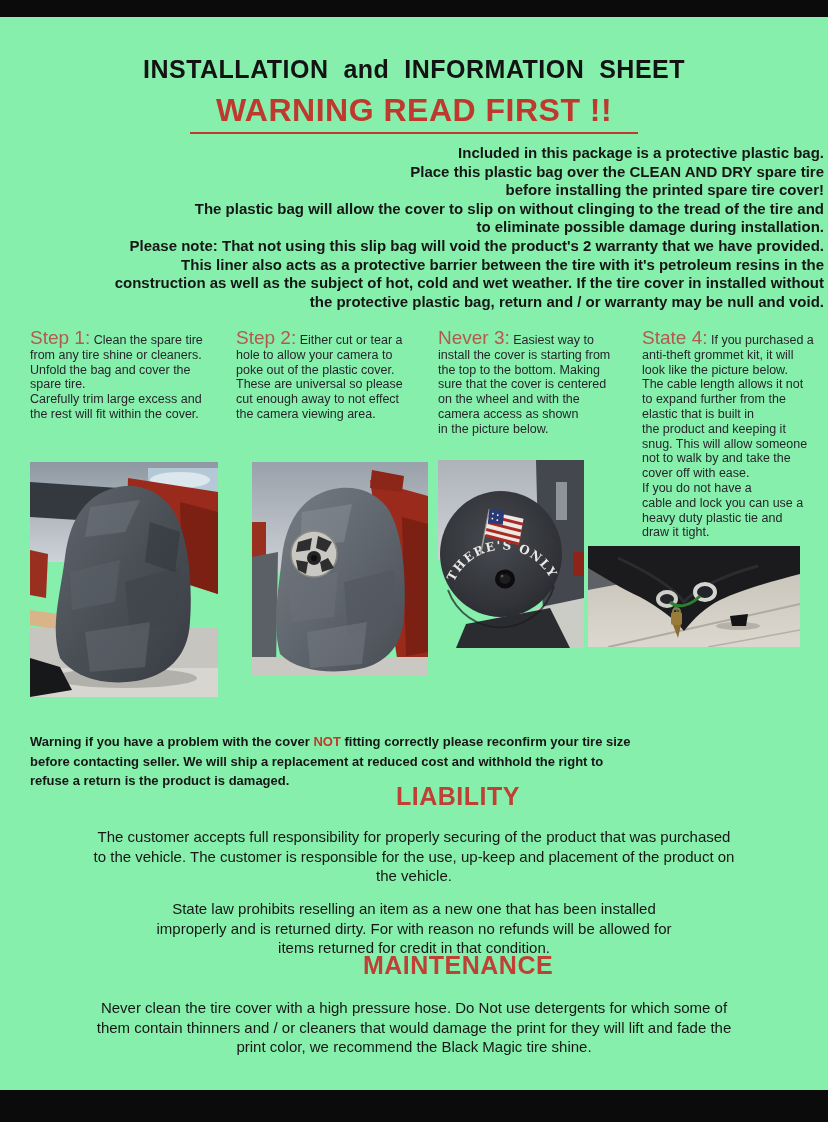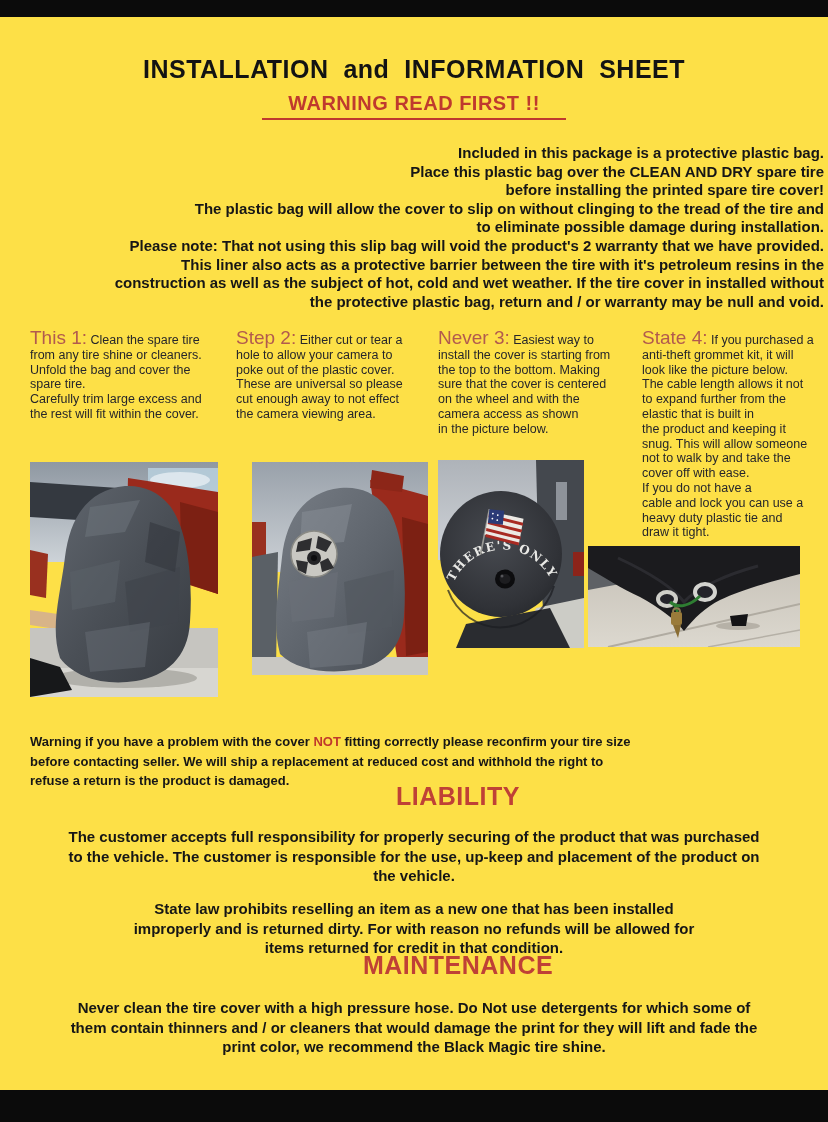--- a/index.html
+++ b/index.html
@@ -1,31 +1,31 @@
 <!DOCTYPE html>
 <html><head>
 <meta charset="utf-8">
 <style>
   html,body{margin:0;padding:0;background:#e8e8e8;}
   .page{
     position:relative;width:828px;height:1122px;margin:0 auto;
-    background:#fde047;overflow:hidden;
+    background:#86efac;overflow:hidden;
     font-family:"Liberation Sans", sans-serif;color:#141414;
   }
   .bar{position:absolute;left:0;width:828px;background:#0b0b0b;}
   .bar-top{top:0;height:17px;}
   .bar-bottom{top:1090px;height:32px;}
 
   .doc-title{
     position:absolute;top:55px;left:0;width:828px;text-align:center;
     font-size:25px;font-weight:bold;letter-spacing:.5px;white-space:pre;color:#131313;
   }
   .warn-heading-wrap{position:absolute;top:92px;left:0;width:828px;text-align:center;}
   .warn-heading{
-    display:inline-block;font-size:20px;font-weight:bold;color:#bf3a2e;
+    display:inline-block;font-size:32px;font-weight:bold;color:#bf3a2e;
     border-bottom:2px solid #bf3a2e;padding:0 26px 3px 26px;letter-spacing:.5px;
   }
   .intro{
     position:absolute;top:129px;left:4px;width:820px;text-align:right;
     font-size:15px;font-weight:bold;line-height:18.6px;white-space:pre-line;color:#161616;
   }
 
   .step{position:absolute;top:331px;font-size:12.5px;line-height:14.8px;color:#26262a;}
   .step p{margin:0;white-space:pre-line;}
   .step-label{font-size:19px;color:#b25a4e;line-height:14.8px;}
@@ -48,21 +48,21 @@
 
   .section-heading{
     position:absolute;left:0;width:828px;text-align:center;
     font-size:25px;font-weight:bold;color:#bf4136;letter-spacing:.5px;margin-left:44px;
   }
   .liability-heading{top:782px;}
   .maintenance-heading{top:951px;}
 
   .center-p{
     position:absolute;left:14px;width:800px;text-align:center;
-    font-size:15px;font-weight:bold;line-height:19.5px;white-space:pre-line;color:#161616;
+    font-size:15px;font-weight:normal;line-height:19.5px;white-space:pre-line;color:#161616;
   }
   .liability-p1{top:812px;}
   .liability-p2{top:884px;}
   .maintenance-p{top:983px;}
 </style>
 </head>
 <body>
 
 <div class="page">
 
@@ -78,21 +78,21 @@
 Place this plastic bag over the CLEAN AND DRY spare tire
 before installing the printed spare tire cover!
 The plastic bag will allow the cover to slip on without clinging to the tread of the tire and
 to eliminate possible damage during installation.
 Please note: That not using this slip bag will void the product's 2 warranty that we have provided.
 This liner also acts as a protective barrier between the tire with it's petroleum resins in the
 construction as well as the subject of hot, cold and wet weather.  If the tire cover in installed without
 the protective plastic bag, return and / or warranty may be null and void.</p>
 
   <div class="step step1">
-    <p><span class="step-label">This 1:</span><span> Clean the spare tire
+    <p><span class="step-label">Step 1:</span><span> Clean the spare tire
 from any tire shine or cleaners.
  Unfold the bag and cover the
 spare tire.
 Carefully trim large excess and
 the rest will fit within the cover.</span></p>
   </div>
   <div class="step step2">
     <p><span class="step-label">Step 2:</span><span>  Either cut or tear a
 hole to allow your camera to
 poke out of the plastic cover.

